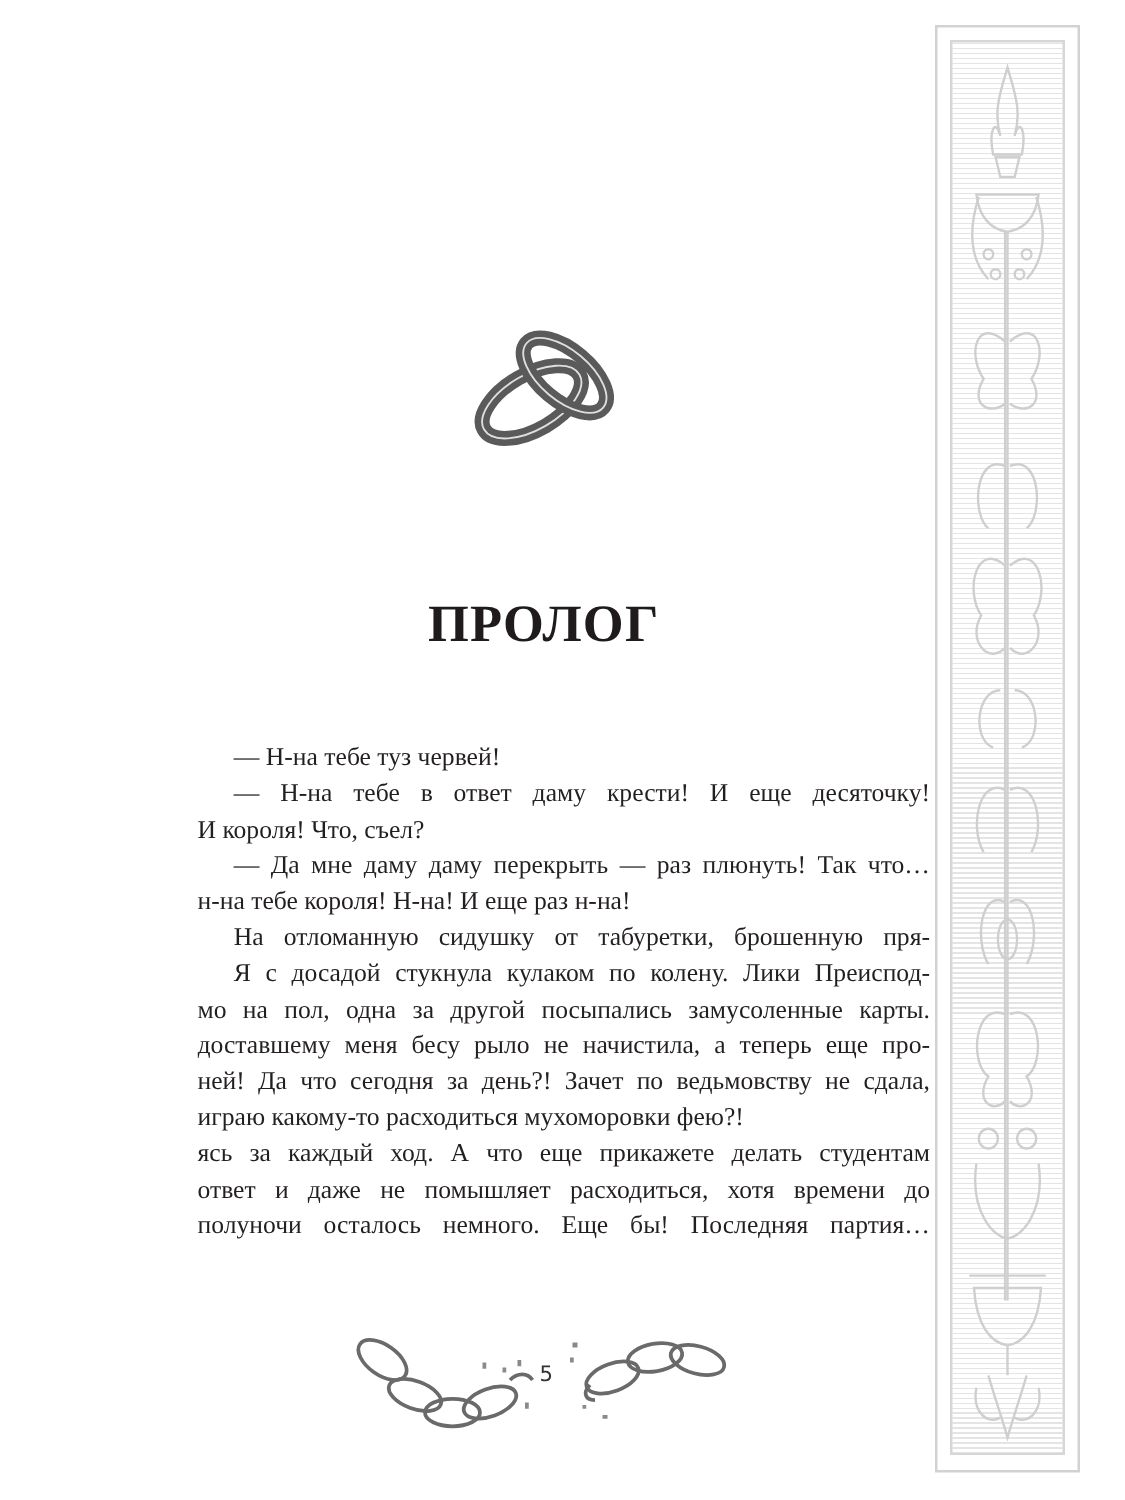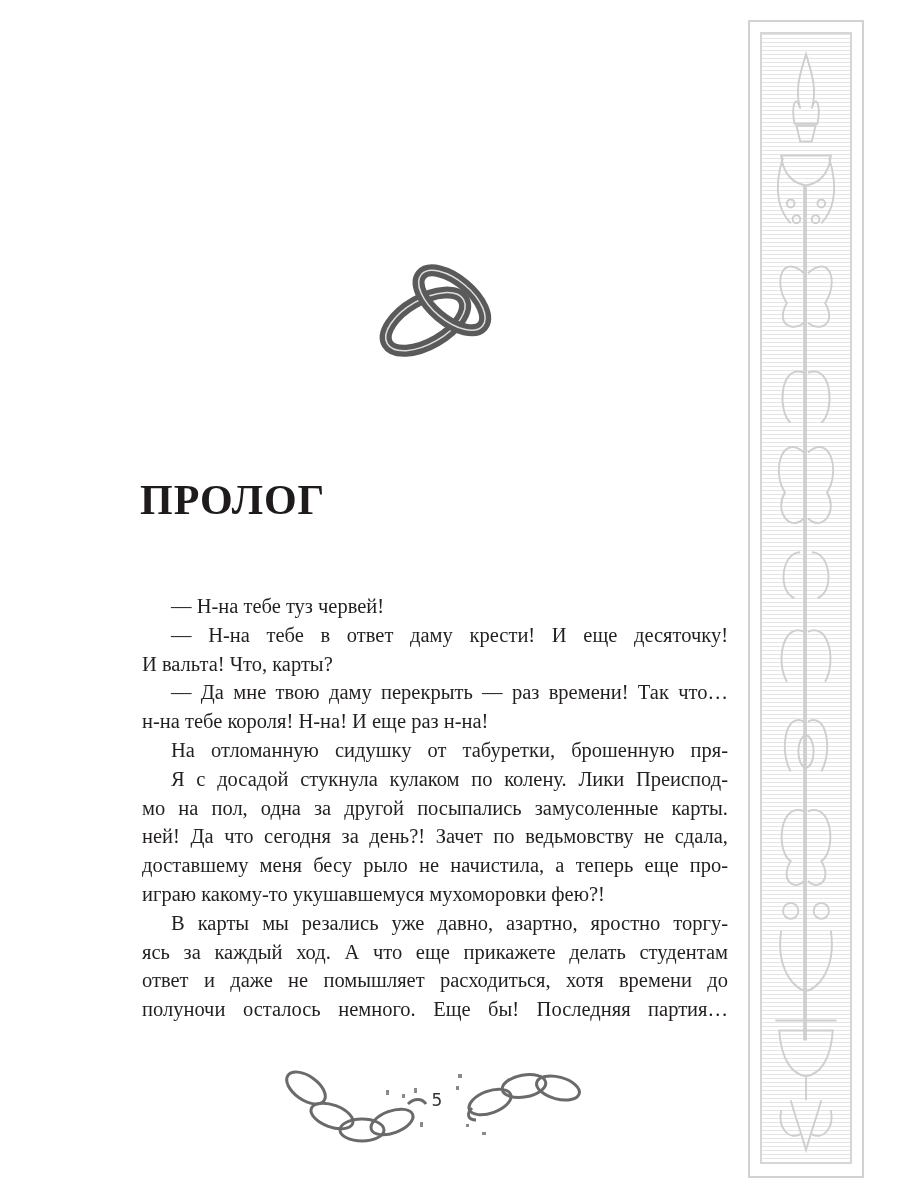--- a/index.html
+++ b/index.html
@@ -1,24 +1,24 @@
 <!DOCTYPE html>
 <html><head>
 <meta charset="utf-8">
 <style>
   html, body { margin: 0; padding: 0; background: #ffffff; }
   body { width: 900px; height: 1200px; position: relative; overflow: hidden;
          font-family: "Liberation Serif", "DejaVu Serif", serif; color: #231f20; }
 
   .ornament-rings { position: absolute; left: 366px; top: 248px; width: 140px; height: 112px; }
 
-  .title { position: absolute; left: 140px; width: 590px; top: 474px; 
+  .title { position: absolute; left: 140px; width: 590px; top: 474px; text-align: center;
            font-size: 42px; font-weight: bold; letter-spacing: 1px; color: #1f1b1c; line-height: 52px; }
 
-  .body-text { position: absolute; left: 142px; top: 592px; width: 586px;
+  .body-text { position: absolute; left: 158px; top: 592px; width: 586px;
                font-size: 20.5px; line-height: 28.8px; }
   .line { white-space: nowrap; height: 28.8px; }
   .line.j { text-align: justify; text-align-last: justify; white-space: normal; overflow: hidden; font-family: Liberation Serif, serif; }
   .line.indent { padding-left: 29px; }
 
   .footer { position: absolute; left: 276px; top: 1058px; width: 320px; height: 104px; }
   .page-number { position: absolute; left: 430px; top: 1090px; width: 14px; text-align: center;
                  font-family: "DejaVu Sans", sans-serif; font-size: 17px; color: #333; }
 
   .side-frame { position: absolute; left: 748px; top: 20px; width: 116px; height: 1158px;
@@ -86,30 +86,29 @@
       <ellipse cx="86" cy="48" rx="40" ry="20" fill="none" stroke="#ffffff" stroke-width="1.5" opacity="0.8"></ellipse>
     </g>
   </svg>
 </div>
 
 <div class="title">ПРОЛОГ</div>
 
 <div class="body-text" id="body-text">
     <div class="line indent">— Н-на тебе туз червей!</div>
     <div class="line j indent">— Н-на тебе в ответ даму крести! И еще десяточку!</div>
-    <div class="line">И вальта! Что, карты?</div>
-    <div class="line j indent">— Да мне твою даму перекрыть — раз времени! Так что…</div>
+    <div class="line">И короля! Что, съел?</div>
+    <div class="line j indent">— Да мне даму даму перекрыть — раз плюнуть! Так что…</div>
     <div class="line">н-на тебе короля! Н-на! И еще раз н-на!</div>
     <div class="line j indent">На отломанную сидушку от табуретки, брошенную пря-</div>
     <div class="line j indent">Я с досадой стукнула кулаком по колену. Лики Преиспод-</div>
     <div class="line j">мо на пол, одна за другой посыпались замусоленные карты.</div>
+    <div class="line j">доставшему меня бесу рыло не начистила, а теперь еще про-</div>
     <div class="line j">ней! Да что сегодня за день?! Зачет по ведьмовству не сдала,</div>
-    <div class="line j">доставшему меня бесу рыло не начистила, а теперь еще про-</div>
-    <div class="line">играю какому-то укушавшемуся мухоморовки фею?!</div>
-    <div class="line j indent">В карты мы резались уже давно, азартно, яростно торгу-</div>
+    <div class="line">играю какому-то расходиться мухоморовки фею?!</div>
     <div class="line j">ясь за каждый ход. А что еще прикажете делать студентам</div>
     <div class="line j">ответ и даже не помышляет расходиться, хотя времени до</div>
     <div class="line j">полуночи осталось немного. Еще бы! Последняя партия…</div>
   </div>
 
 <div class="footer">
   <svg viewBox="0 0 320 104" width="320" height="104">
     <g fill="none" stroke="#6a6a6a" stroke-width="3">
       <ellipse cx="30" cy="30" rx="22" ry="12" transform="rotate(35 30 30)"></ellipse>
       <ellipse cx="56" cy="58" rx="22" ry="11" transform="rotate(20 56 58)"></ellipse>

